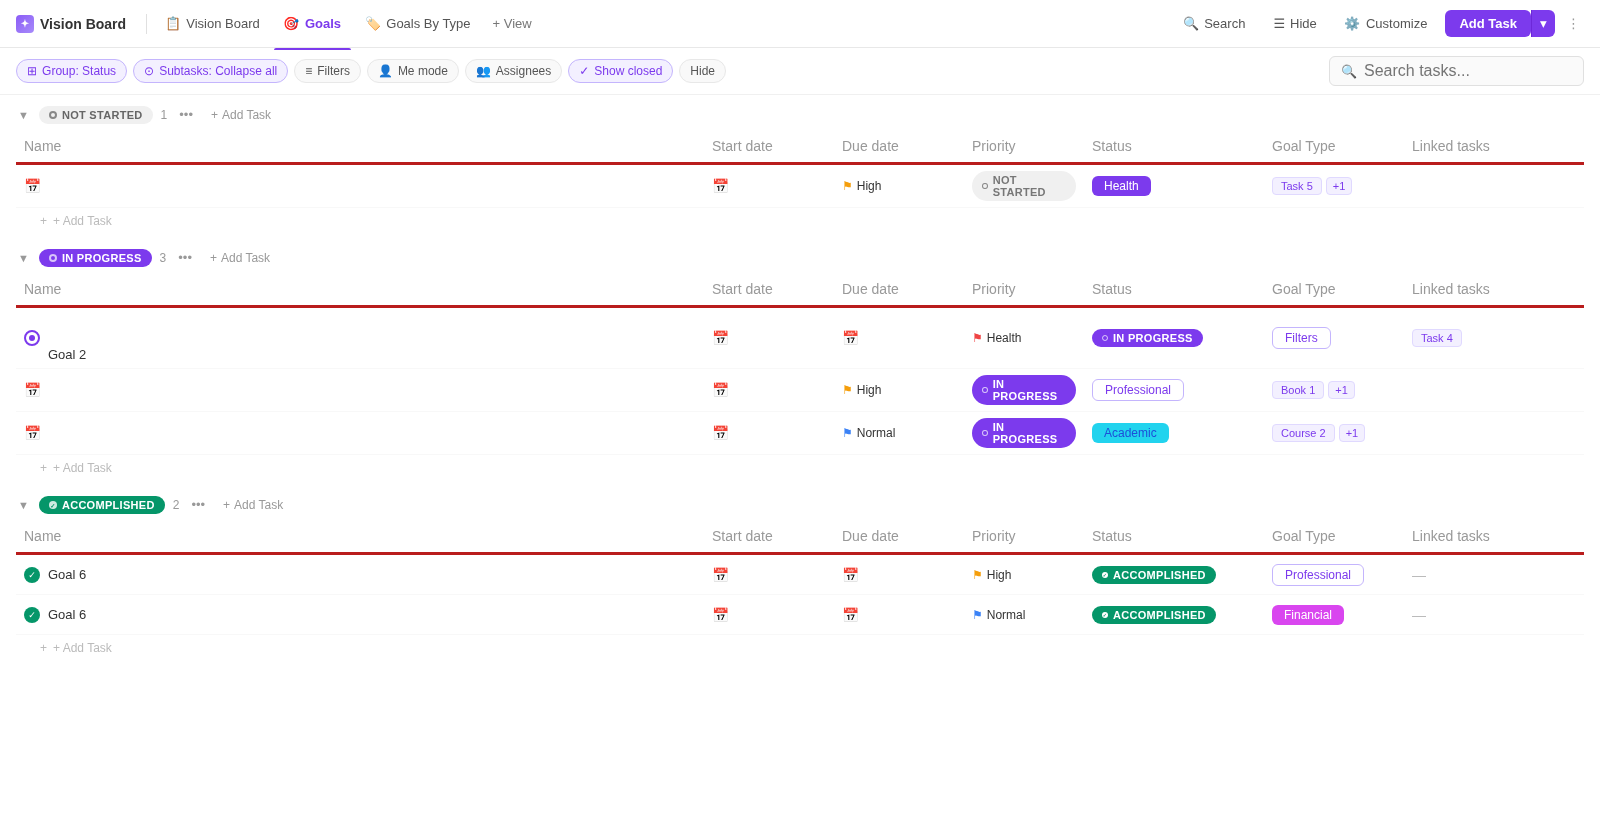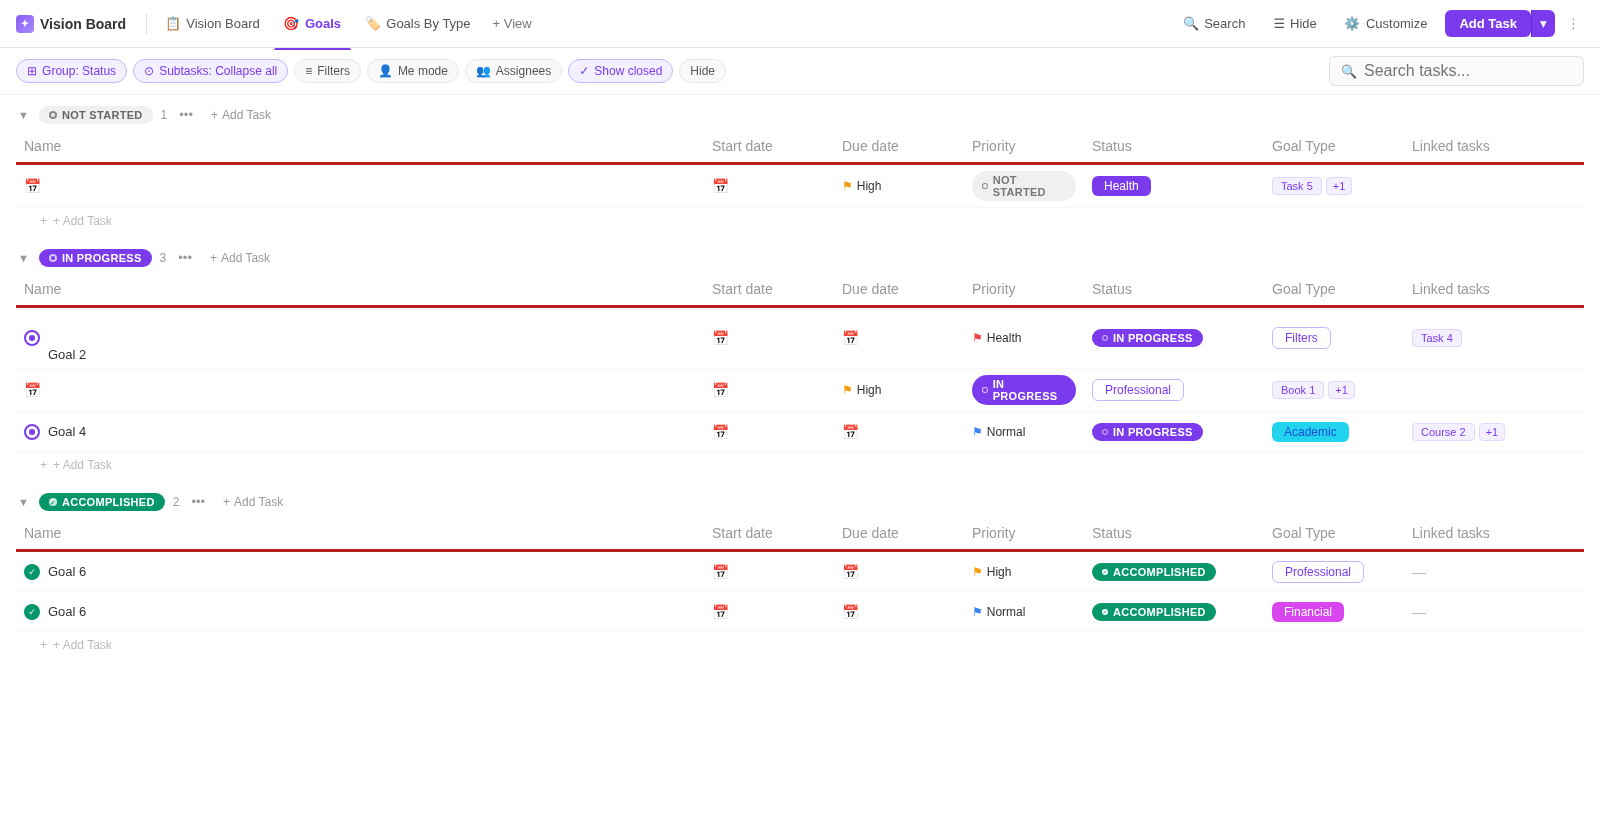--- a/index.html
+++ b/index.html
@@ -335,28 +335,20 @@
         </div>
       </div>
       <div class="col linked-tasks">
         <span class="linked-task-chip">Book 1</span>
         <span class="linked-more">+1</span>
       </div>
     </div>
 
     <div class="table-row">
       <div class="col">
-        <div class="goal-name">
-          <div class="circle-dot circle-purple">
-              <div class="circle-dot-inner" style="background:#7c3aed;"></div>
-            </div>
-          <span style="cursor:pointer;">Goal 4</span>
-        </div>
-      </div>
-      <div class="col">
           <span class="cal-icon">📅</span>
         </div>
       <div class="col">
           <span class="cal-icon">📅</span>
         </div>
       <div class="col priority-badge">
         <span class="flag-blue">⚑</span>
         <span>Normal</span>
       </div>
       <div class="col">

